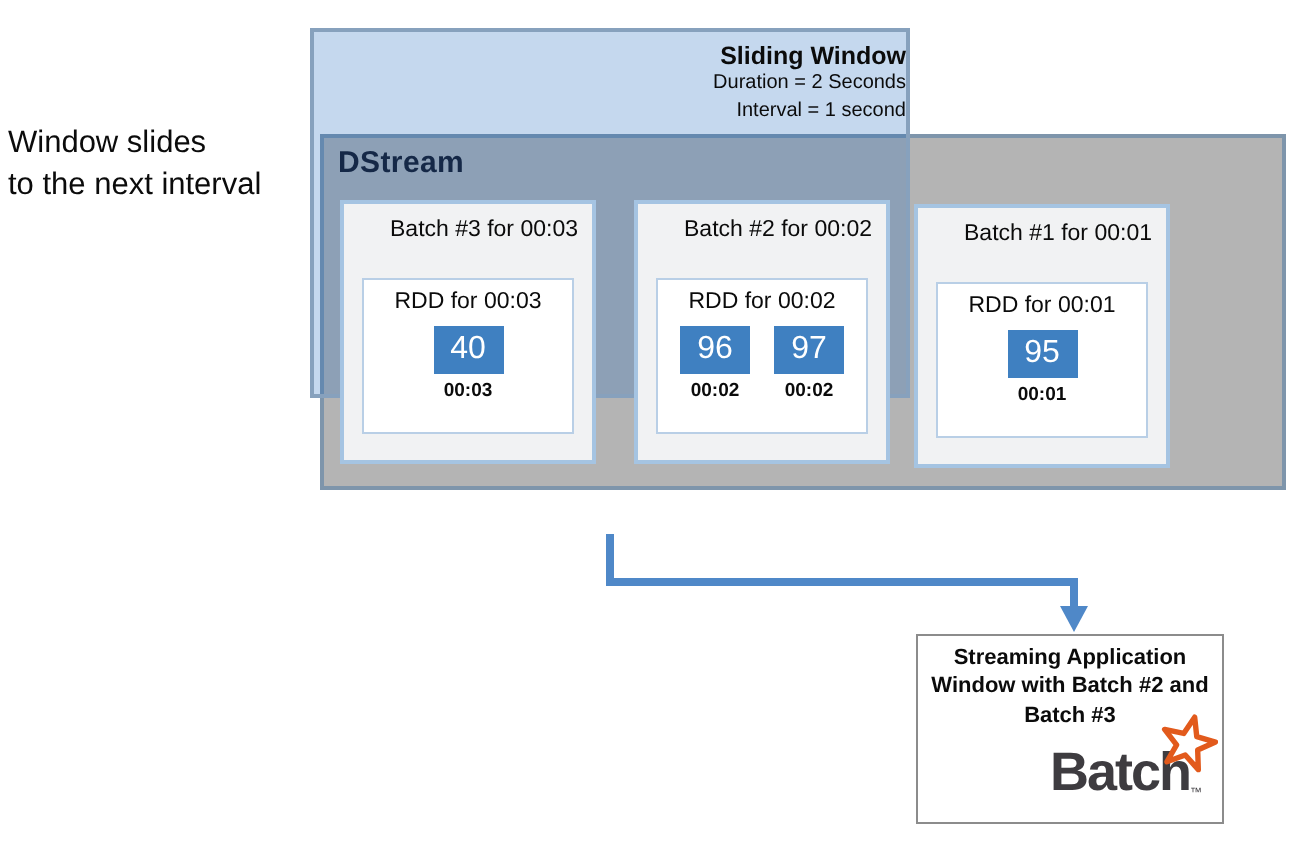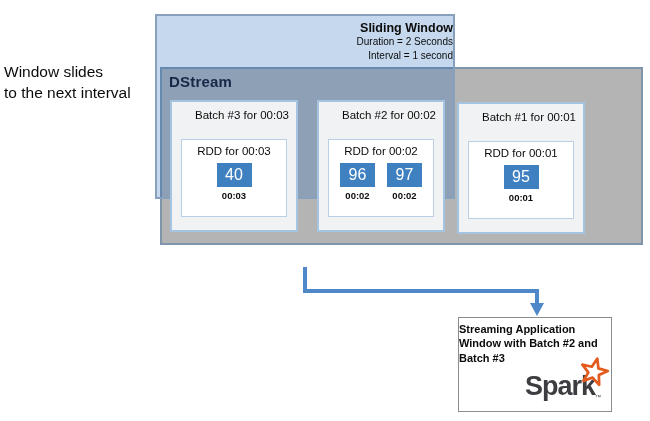--- a/index.html
+++ b/index.html
@@ -46,21 +46,21 @@
   .cell{
     width:35px;height:24px;background:var(--cell-blue,#3f80c1);color:#fff;
     font-size:16px;display:flex;align-items:center;justify-content:center;
   }
   .cell-time{margin-top:3px;font-size:9.5px;font-weight:700;color:#0b0b0b;}
   
   .arrow-svg{position:absolute;left:0;top:0;width:650px;height:421px;pointer-events:none;}
   
   .process-box{
     position:absolute;left:458px;top:317px;width:154px;height:95px;box-sizing:border-box;
-    background:#fff;border:1.5px solid var(--process-border,#8c8c8c);
+    background:#fff;border:1.5px solid var(--process-border,#8c8c8c);text-align:center;
   }
   .pb-line{font-size:11px;font-weight:600;color:#0b0b0b;line-height:1.3;}
   .pb-lines{margin-top:4px;}
   .spark-logo{position:absolute;right:10px;bottom:4px;height:34px;}
   .spark-text{
     font-size:27px;font-weight:700;color:var(--spark-gray,#3e3c40);
     letter-spacing:-1px;line-height:1;
   }
   .spark-star{position:absolute;right:-8px;top:-16px;width:30px;height:30px;}
   .spark-tm{font-size:6px;color:var(--spark-gray,#3e3c40);vertical-align:bottom;}
@@ -133,20 +133,20 @@
     <polygon points="530,303 544,303 537,316" fill="#4f88c8"></polygon>
   </svg>
 
   <div class="process-box">
     <div class="pb-lines">
       <div class="pb-line">Streaming Application</div>
       <div class="pb-line">Window with Batch #2 and</div>
       <div class="pb-line">Batch #3</div>
     </div>
     <div class="spark-logo">
-      <span class="spark-text">Spark</span><span class="spark-tm">™</span>
+      <span class="spark-text">Batch</span><span class="spark-tm">™</span>
       <svg class="spark-star" viewBox="0 0 100 100" xmlns="http://www.w3.org/2000/svg">
         <polygon points="50,4 61.2,34.6 93.7,35.8 68.1,55.9 77,87.2 50,69 23,87.2 31.9,55.9 6.3,35.8 38.8,34.6" fill="#ffffff" stroke="#e25a1c" stroke-width="9" stroke-linejoin="round" transform="rotate(14 50 50)"></polygon>
       </svg>
     </div>
   </div>
 
 </div>
 
 </body></html>

